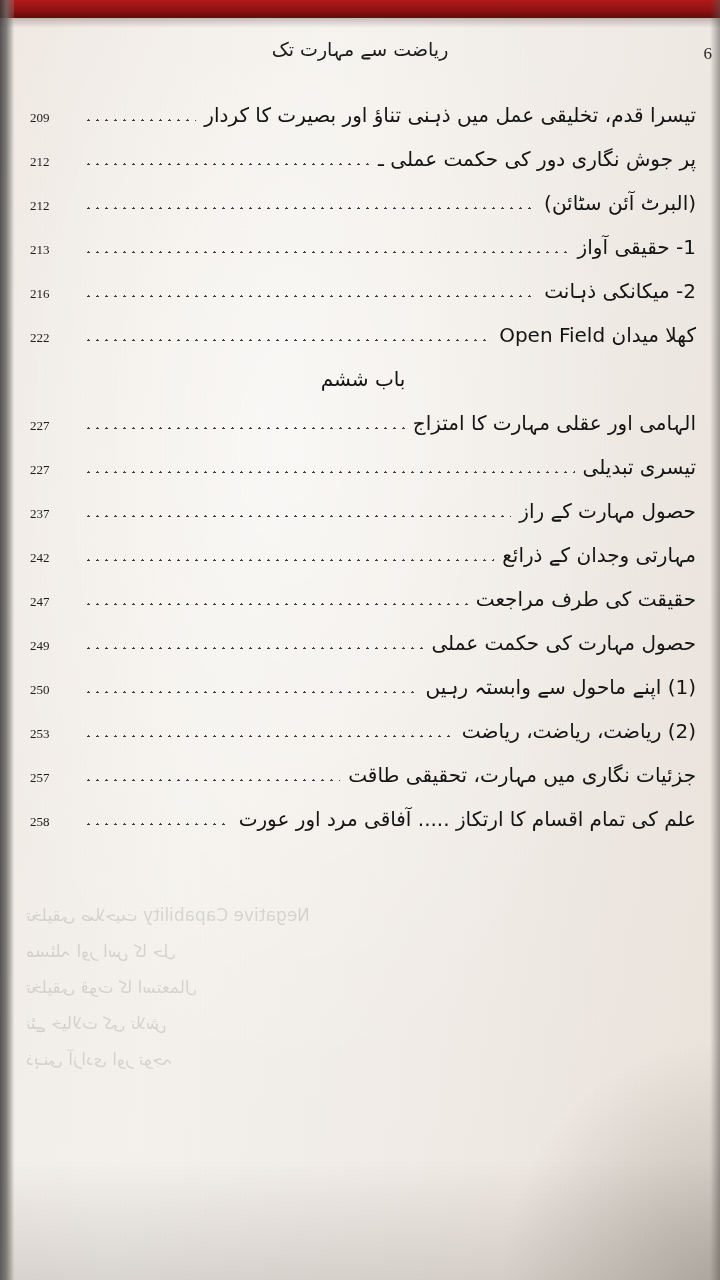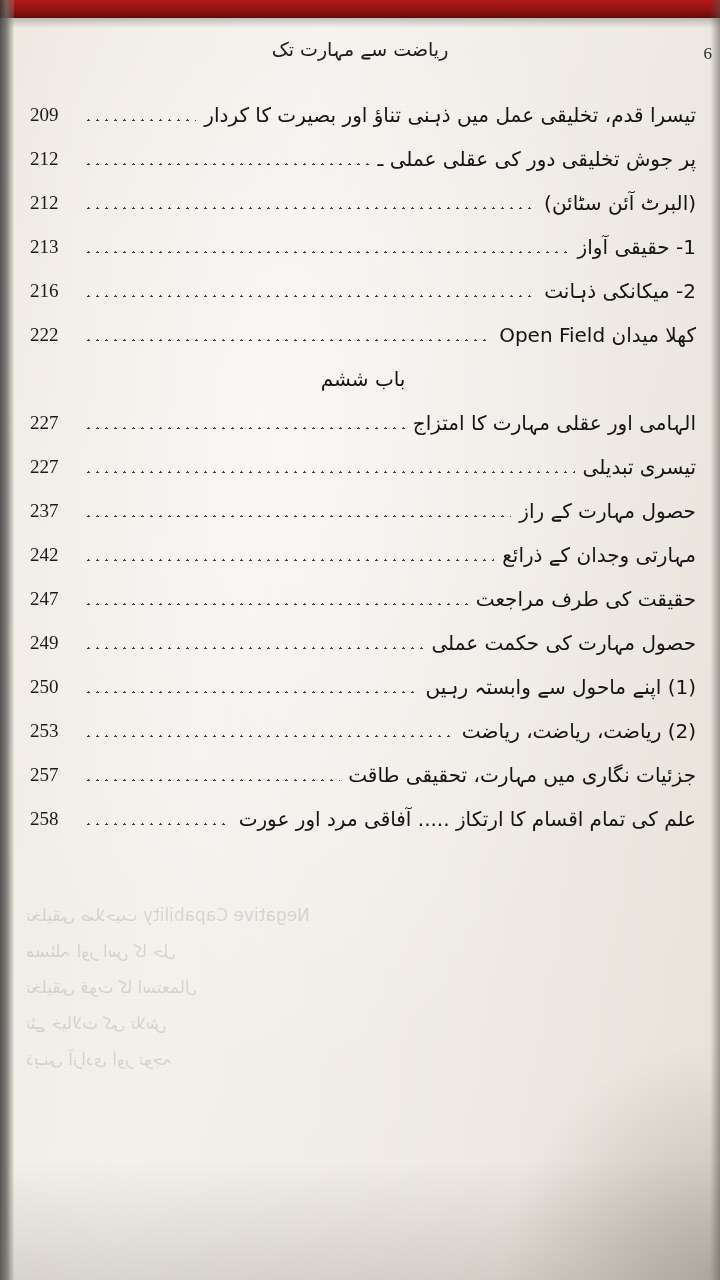--- a/index.html
+++ b/index.html
@@ -112,21 +112,21 @@
     margin: 0 8px 9px 8px;
     height: 3px;
     min-width: 14px;
     background-image: radial-gradient(circle, #3d3d3d 0 1px, rgba(0,0,0,0) 1.4px);
     background-size: 9px 3px;
     background-repeat: repeat-x;
     background-position: 0 1px;
   }
   .toc-page {
     font-family: "Liberation Serif", serif;
-    font-size: 19px;
+    font-size: 13px;
     color: #1b1b1b;
     min-width: 46px;
     text-align: left;
     direction: ltr;
     padding-bottom: 4px;
   }
   .toc-row.centered {
     justify-content: center;
   }
   .toc-row.centered .toc-title {
@@ -184,21 +184,21 @@
     <div class="folio">6</div>
   </div>
 
   <div class="toc">
     <div class="toc-row">
       <span class="toc-title">تیسرا قدم، تخلیقی عمل میں ذہنی تناؤ اور بصیرت کا کردار</span>
       <span class="leader"></span>
       <span class="toc-page">209</span>
     </div>
     <div class="toc-row">
-      <span class="toc-title">پر جوش تخلیقی دور کی عقلی عملی ـ</span>
+      <span class="toc-title">پر جوش نگاری دور کی حکمت عملی ـ</span>
       <span class="leader"></span>
       <span class="toc-page">212</span>
     </div>
     <div class="toc-row">
       <span class="toc-title">(البرٹ آئن سٹائن)</span>
       <span class="leader"></span>
       <span class="toc-page">212</span>
     </div>
     <div class="toc-row">
       <span class="toc-title">1- حقیقی آواز</span>

